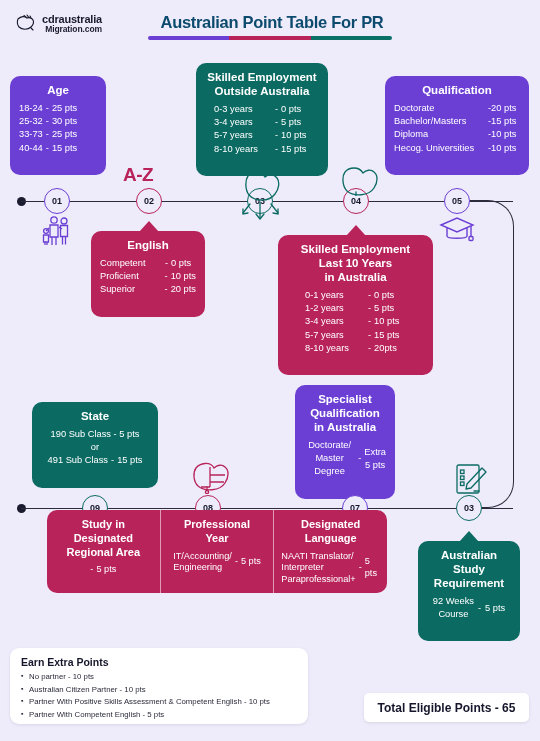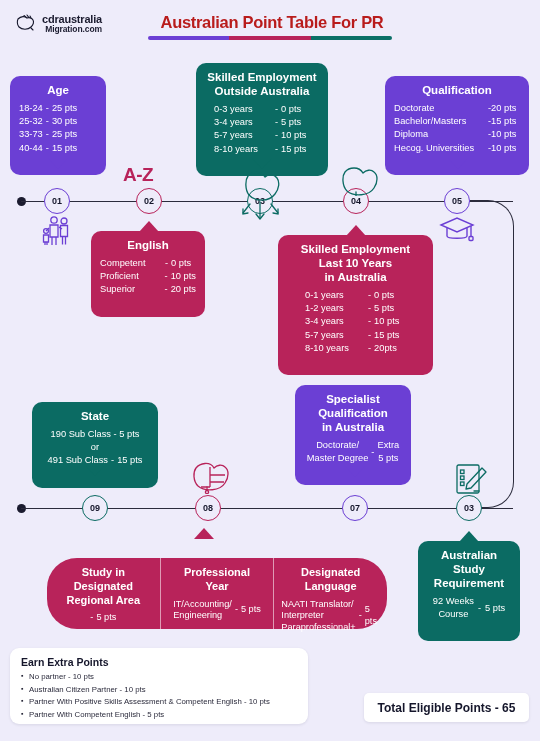--- a/index.html
+++ b/index.html
@@ -13,21 +13,21 @@
   .canvas { position: absolute; inset: 0; }
 
   
   .logo { position: absolute; left: 14px; top: 12px; display: flex; align-items: center; gap: 4px; }
   .logo-text { line-height: 1.05; }
   .logo-l1 { font-size: 11px; font-weight: 700; color: #1b1b2f; letter-spacing: -.2px; }
   .logo-l2 { font-size: 8.5px; font-weight: 700; color: #1b1b2f; text-align: right; letter-spacing: -.1px; }
 
   .page-title {
     position: absolute; left: 148px; top: 13px; width: 248px; text-align: center;
-    font-size: 16.5px; font-weight: 700; color: #b91c1c; letter-spacing: -.3px;
+    font-size: 16.5px; font-weight: 700; color: #0c4a6e; letter-spacing: -.3px;
   }
   .title-rule { position: absolute; left: 148px; top: 36px; width: 244px; height: 4px; border-radius: 2px; display: flex; overflow: hidden; }
   .title-rule i { height: 100%; display: block; }
 
   
   .rail { position: absolute; background: #2b2b3c; }
   .rail-dot { position: absolute; width: 9px; height: 9px; border-radius: 50%; background: #1b1b2f; }
   .curve {
     position: absolute; border: 1.4px solid #2b2b3c; border-left: none;
     border-top-right-radius: 26px; border-bottom-right-radius: 26px;
@@ -321,21 +321,21 @@
       <div>or</div>
       <div class="r" style="justify-content:center;align-items:center">
         <span class="k">491 Sub Class</span>
         <span class="d">-</span>
         <span class="v">15 pts</span>
       </div>
     </div>
   </div>
   <div class="notch down" style="left:85px; top:465px; border-top:11px solid #0b6b63;"></div>
 
-  <div class="card" style="left:295px; top:385px; width:116px; background:#6b3fd4;">
+  <div class="card" style="left:295px; top:385px; width:100px; background:#6b3fd4;">
     <div class="c-title" style="white-space:pre-line">Specialist
 Qualification
 in Australia</div>
     <div class="rows" style="display:flex;align-items:center;justify-content:center;gap:3px;text-align:center">
       <span style="white-space:pre-line">Doctorate/
 Master Degree</span>
       <span>-</span>
       <span style="white-space:pre-line">Extra
 5 pts</span>
     </div>
@@ -372,21 +372,21 @@
       <rect x="7" y="3" width="22" height="28" rx="1.5"></rect>
       <rect x="10.5" y="8" width="3.5" height="3.5"></rect>
       <rect x="10.5" y="14" width="3.5" height="3.5"></rect>
       <rect x="10.5" y="20" width="3.5" height="3.5"></rect>
       <path d="M17 22 L32 6 l4 4 L21 26 l-5 1 z" stroke-linejoin="round"></path>
       <path d="M24 29 h5" stroke-linecap="round"></path>
     </svg>
   </span>
 
   <div class="notch up" style="left:194px; top:528px; border-bottom:11px solid #b8235a;"></div>
-  <div class="strip" style="left:47px; top:558px; width:340px; height:71px;border-radius:30px;">
+  <div class="strip" style="left:47px; top:510px; width:340px; height:83px;">
     <div class="seg">
       <div class="seg-title" style="white-space:pre-line">Study in
 Designated
 Regional Area</div>
       <div class="seg-body">
         <span>-</span>
         <span>5 pts</span>
       </div>
     </div>
     <div class="seg">

